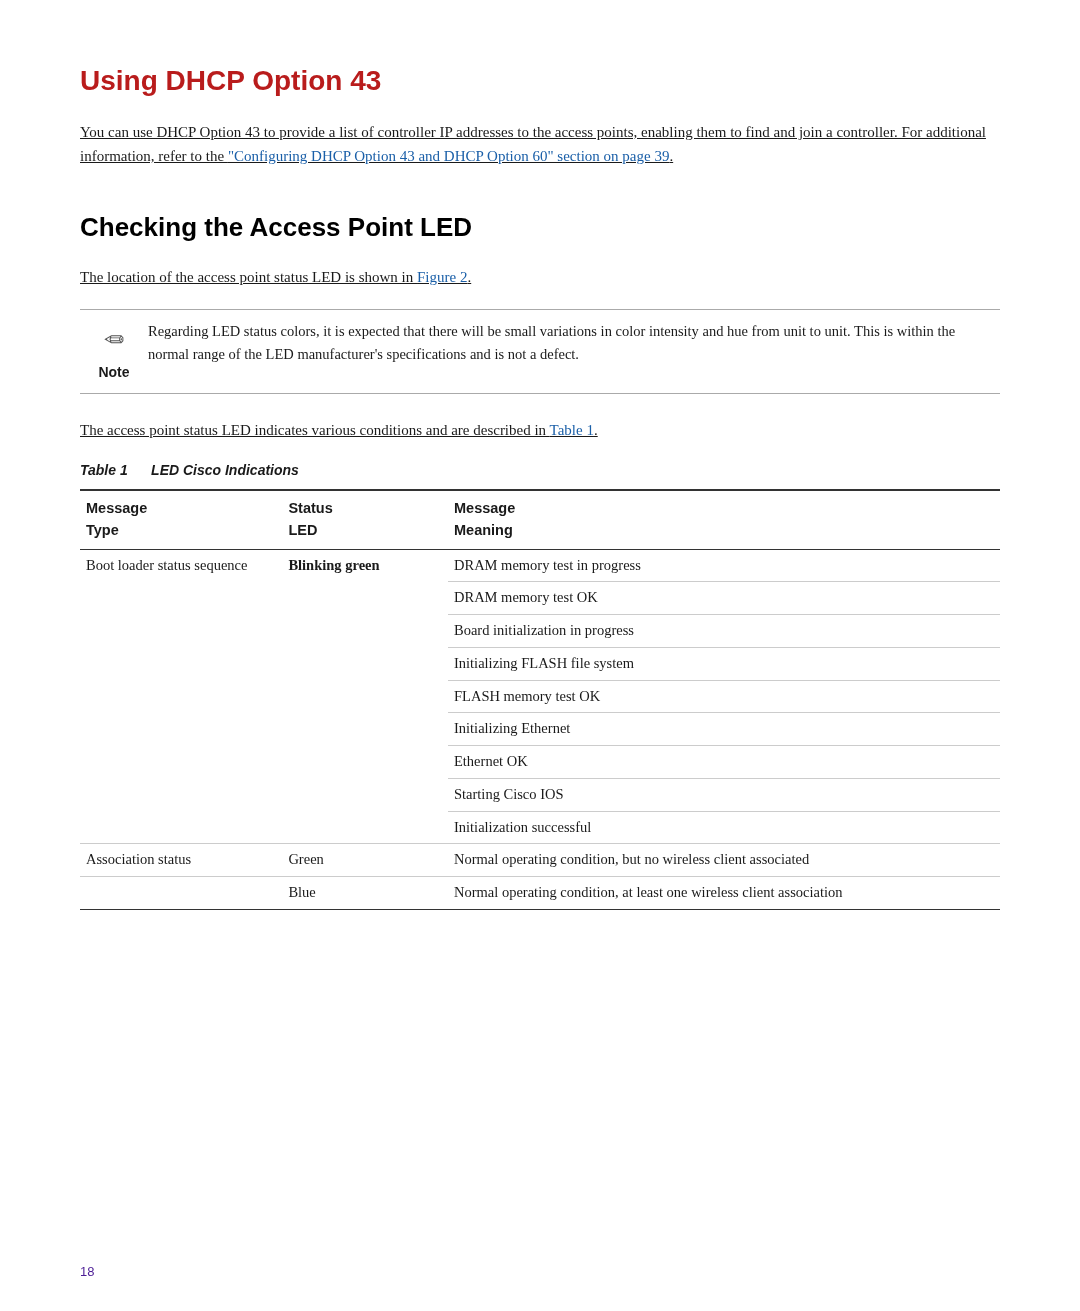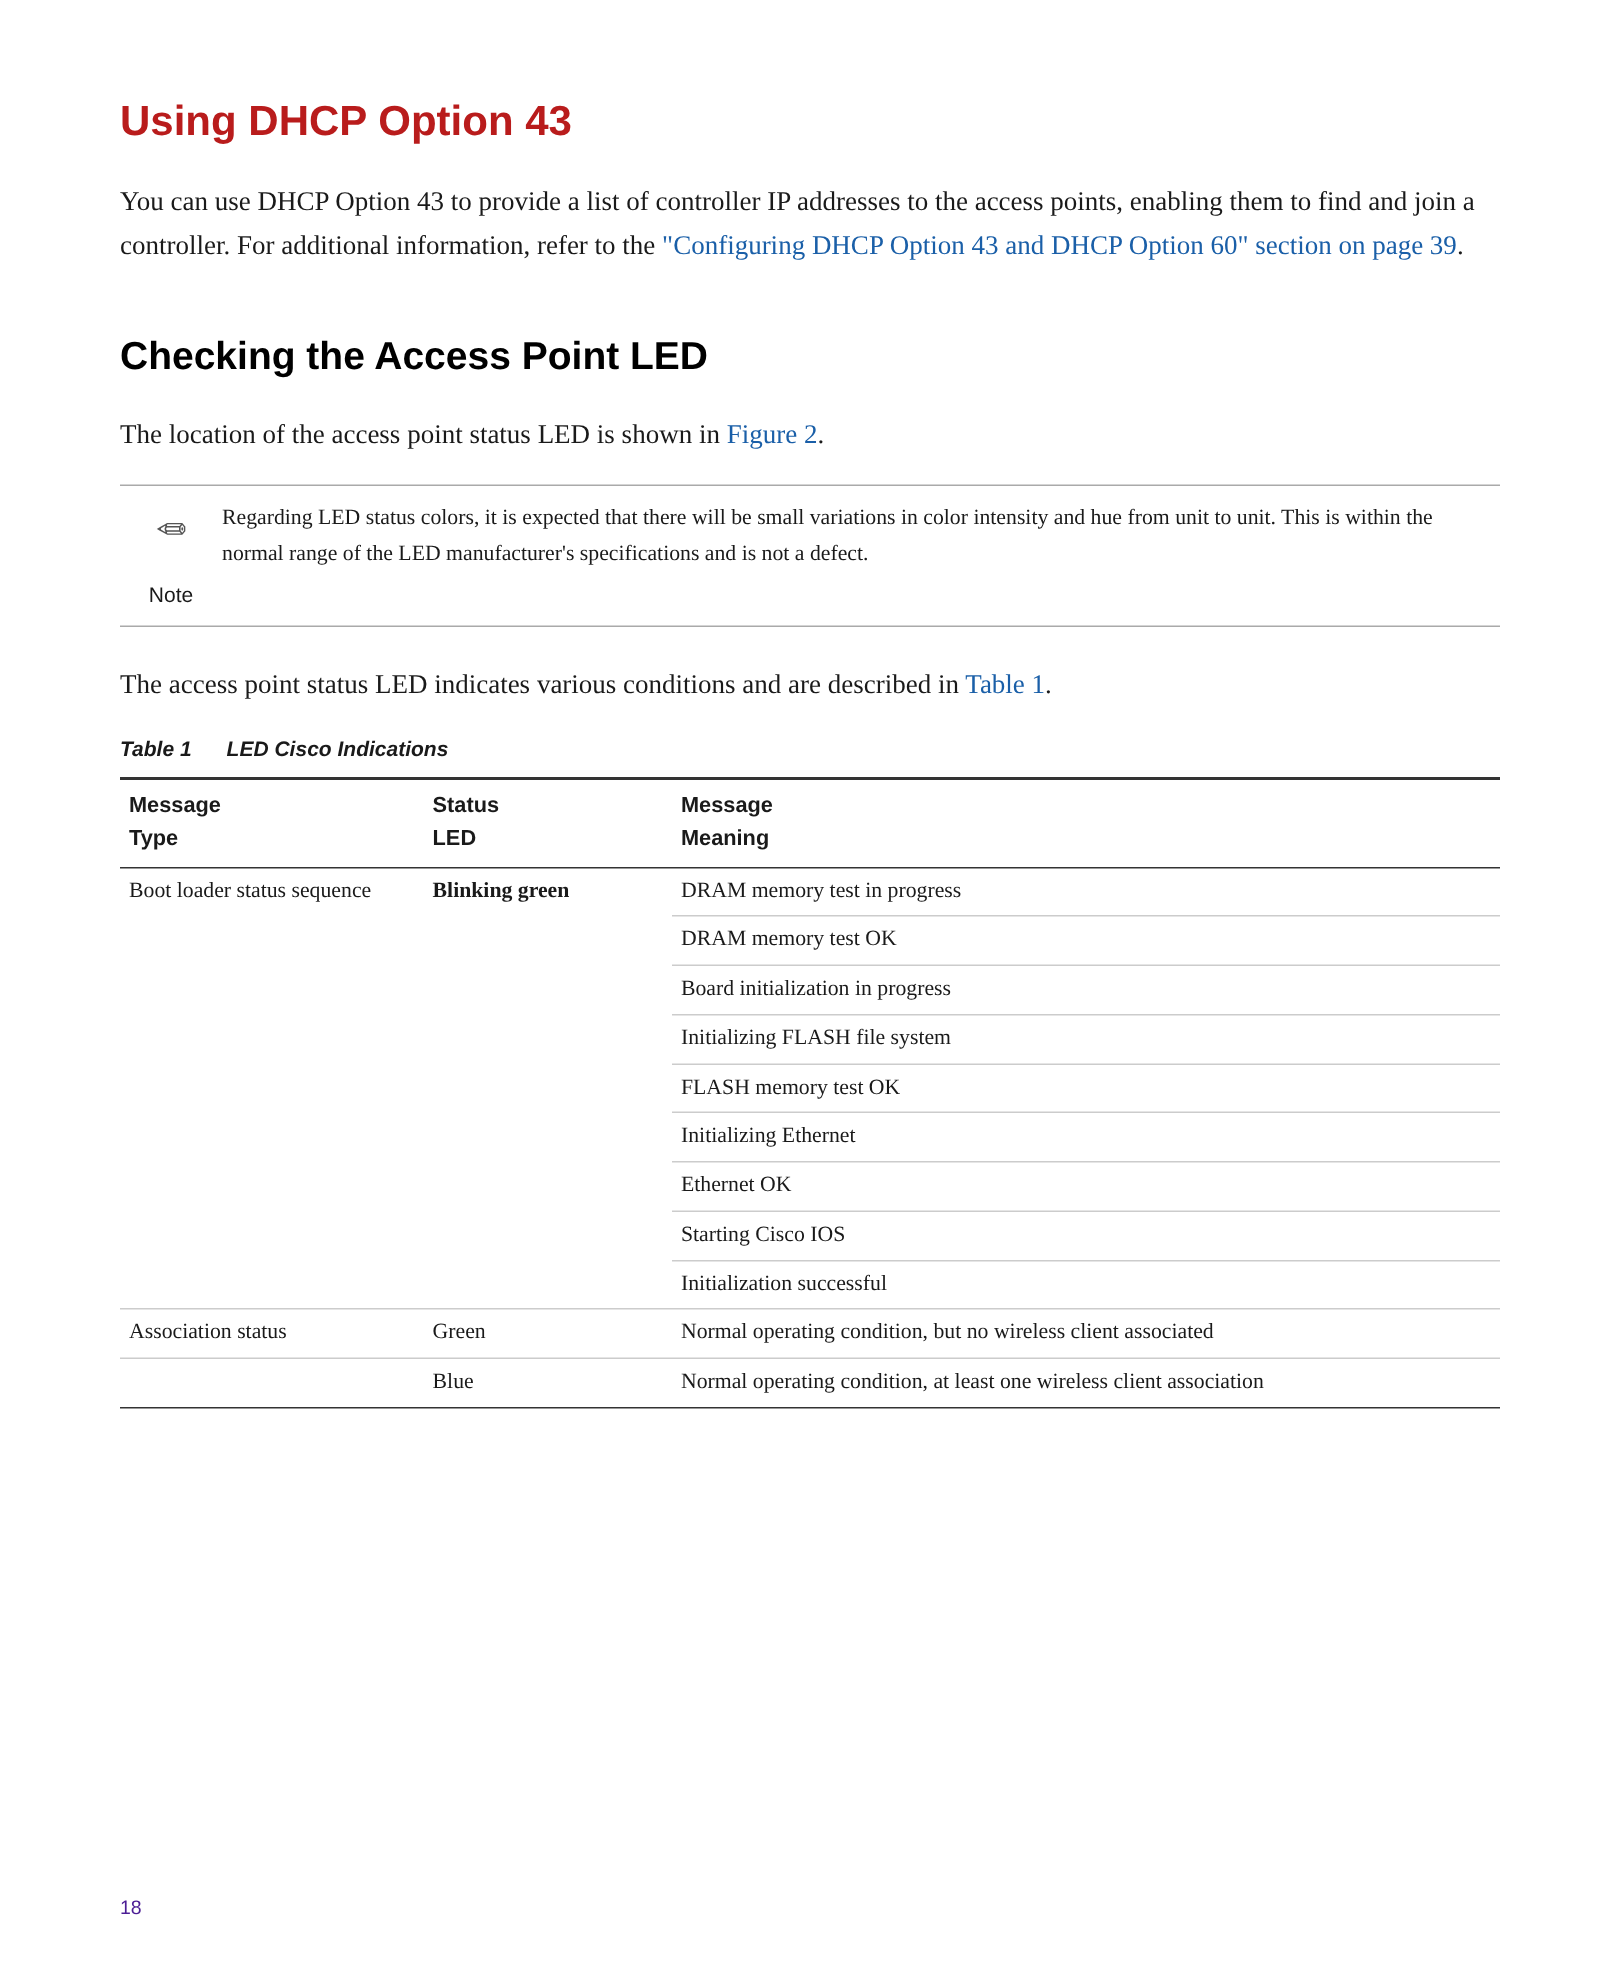--- a/index.html
+++ b/index.html
@@ -21,24 +21,25 @@
     }
     h2.section-title {
       font-family: Arial, Helvetica, sans-serif;
       font-size: 26px;
       font-weight: bold;
       color: #000000;
       margin-bottom: 18px;
       margin-top: 40px;
     }
     .body-text {
-      font-size: 18px;
+      font-size: 15px;
       line-height: 1.6;
       margin-bottom: 18px;
       color: #1a1a1a;
+      text-decoration: underline;
     }
     a.link-text {
       color: #1a5fa8;
       text-decoration: none;
     }
     .note-box {
       display: flex;
       flex-direction: row;
       margin: 20px 0 24px 0;
       border-top: 1px solid #aaa;
@@ -54,23 +55,23 @@
       padding-top: 2px;
     }
     .note-pencil-icon {
       font-size: 24px;
       color: #555;
       transform: scaleX(-1);
       display: inline-block;
     }
     .note-label {
       font-family: Arial, Helvetica, sans-serif;
-      font-weight: normal;
+      font-weight: bold;
       font-size: 14px;
-      margin-top: 14px;
+      margin-top: 4px;
     }
     .note-content {
       font-size: 14.5px;
       line-height: 1.6;
       flex: 1;
       padding-right: 10px;
     }
     .table-caption {
       font-family: Arial, Helvetica, sans-serif;
       font-style: italic;

